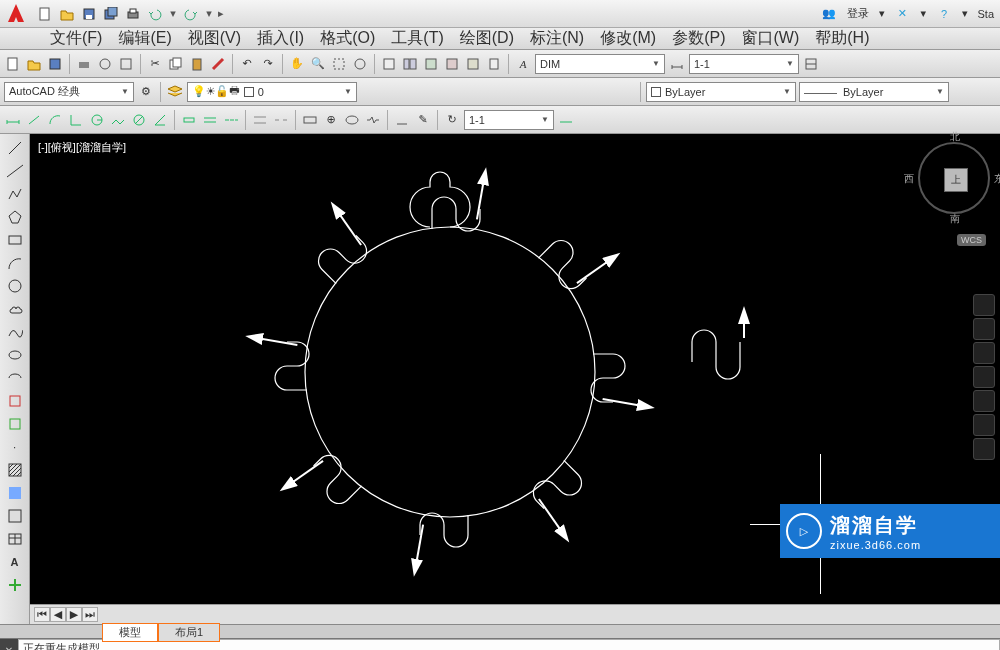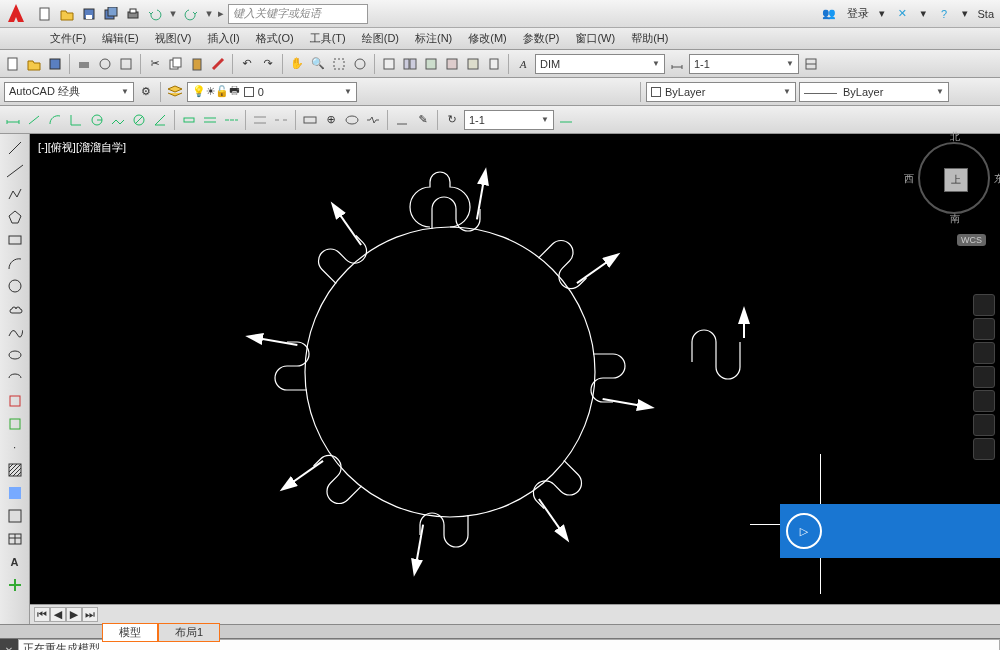--- a/index.html
+++ b/index.html
@@ -8,21 +8,21 @@
 .app-logo { width: 32px; height: 28px; display:flex; align-items:center; justify-content:center; }
 .app-logo svg { width: 24px; height: 24px; }
 .qat { display: flex; gap: 4px; padding: 0 4px; }
 .qat .btn, .tb .btn, .tb2 .btn { width: 18px; height: 18px; display:flex; align-items:center; justify-content:center; border:1px solid transparent; }
 .titlebar .path { flex: 0 0 210px; background: #fff; border: 1px solid #999; height: 20px; display:flex; align-items:center; padding: 0 4px; margin: 0 10px; font-size: 11px; }
 .titlebar .drop { width: 10px; color:#555; }
 .search { flex: 0 0 140px; background:#fff; border:1px solid #999; height:20px; display:flex; align-items:center; padding:0 4px; color:#888; font-style:italic; }
 .title-right { margin-left:auto; display:flex; gap:10px; align-items:center; padding-right:6px; }
 .title-right span { font-size:11px; color:#333; }
 .menubar { height: 22px; background: linear-gradient(#eeeeee,#d8d8d8); display:flex; align-items:center; padding: 0 50px; gap: 16px; border-bottom:1px solid #999; }
-.menubar span { font-size: 11px; }
+.menubar span { font-size: 16px; }
 .tb, .tb2, .tb3 { height: 28px; background: linear-gradient(#f0f0f0,#d8d8d8); display:flex; align-items:center; padding: 0 4px; gap:3px; border-bottom:1px solid #999; }
 .sep { width:1px; height:20px; background:#aaa; margin:0 2px; }
 .combo { height:20px; background:#fff; border:1px solid #888; display:flex; align-items:center; padding:0 4px; font-size:11px; position:relative; }
 .combo .arr { margin-left:auto; font-size:8px; color:#555; }
 .ico { width:16px; height:16px; display:inline-flex; align-items:center; justify-content:center; }
 .main { display:flex; height: 490px; }
 .left-tb { width: 30px; background: linear-gradient(90deg,#eaeaea,#d5d5d5); border-right:1px solid #999; display:flex; flex-direction:column; align-items:center; padding:4px 0; gap:3px; }
 .left-tb .btn { width: 20px; height: 20px; display:flex; align-items:center; justify-content:center; }
 .canvas-wrap { flex:1; display:flex; flex-direction:column; background:#000; position:relative; }
 .canvas { flex:1; position:relative; background:#000; }
@@ -98,21 +98,20 @@
       </div>
     <div class="btn drop">▾</div>
     <div class="btn">
         <svg width="14" height="14">
           <path d="M5 3 A5 5 0 1 0 11 7 M11 7l2-2 M11 7l-2-2" fill="none" stroke="#3a7"></path>
         </svg>
       </div>
     <div class="btn drop">▾</div>
   </div>
   <div class="drop">▸</div>
-  <div class="search">键入关键字或短语</div>
   <div class="title-right">
     <span class="ico">👥</span>
     <span>登录</span>
     <span>▾</span>
     <span class="ico" style="color:#2aa0d8">✕</span>
     <span>▾</span>
     <span class="ico" style="color:#2aa0d8">?</span>
     <span>▾</span>
     <span>Sta</span>
   </div>
@@ -560,20 +559,24 @@
         <div class="nbtn"></div>
         <div class="nbtn"></div>
         <div class="nbtn"></div>
         <div class="nbtn"></div>
       </div>
 
       <div class="watermark">
         <div class="circle">
             <span>▷</span>
           </div>
+        <div>
+          <div class="txt1">溜溜自学</div>
+          <div class="txt2">zixue.3d66.com</div>
+        </div>
       </div>
     </div>
 
     <div class="tabs-row">
       <div class="nav">
         <div>⏮</div>
         <div>◀</div>
         <div>▶</div>
         <div>⏭</div>
       </div>

